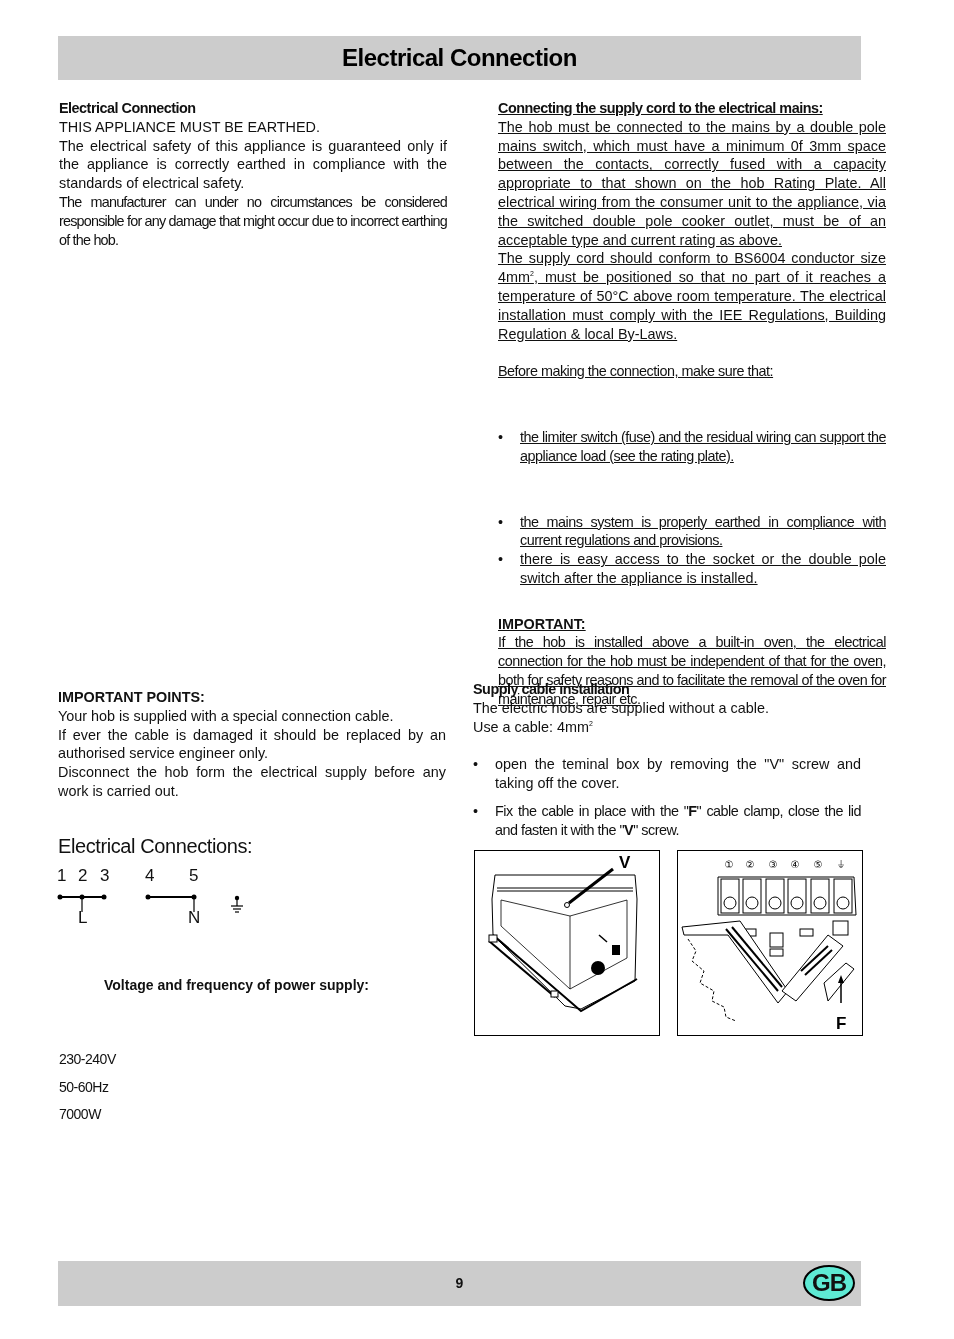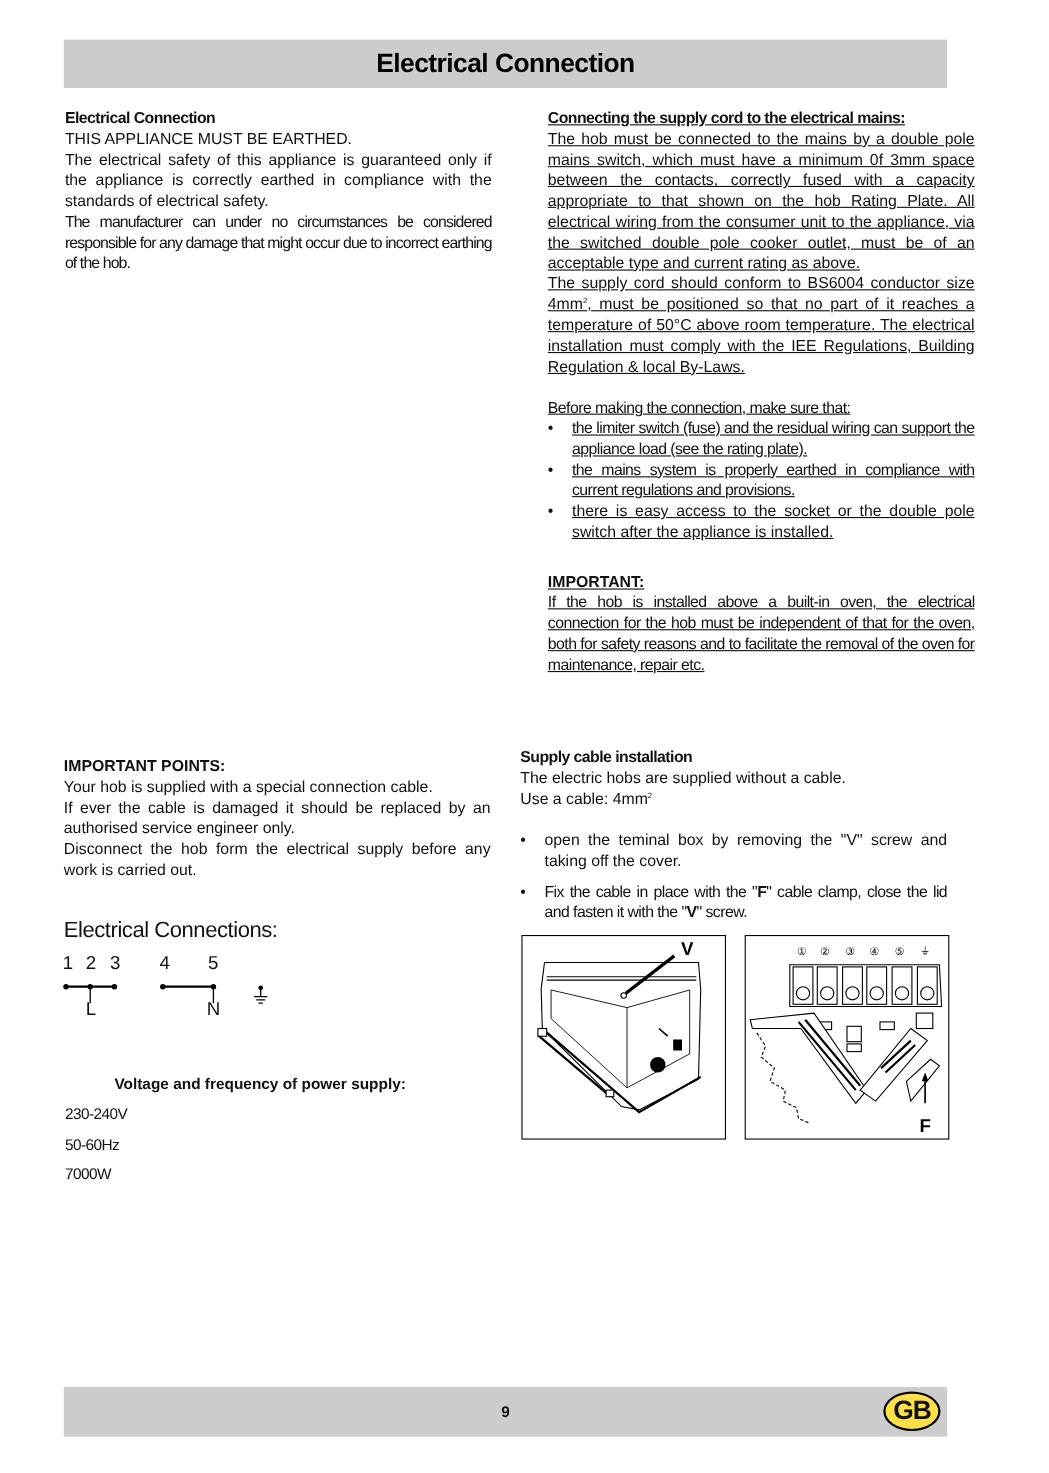--- a/index.html
+++ b/index.html
@@ -5,38 +5,38 @@
   html, body { margin: 0; padding: 0; background: #ffffff; }
   body { width: 954px; height: 1339px; position: relative; overflow: hidden;
          font-family: "Liberation Sans", sans-serif; color: #111; }
   .header-bar { position: absolute; left: 58px; top: 36px; width: 803px; height: 44px;
                 background: #cccccc; display: flex; align-items: center; justify-content: center; }
   .header-bar h1 { margin: 0; font-size: 24px; font-weight: bold; letter-spacing: -0.5px; color: #000; }
   .col { position: absolute; font-size: 14.4px; line-height: 18.8px; }
   .col p { margin: 0; }
   .just { text-align: justify; }
   .b { font-weight: bold; margin-left: 45px; }
-  .cond { letter-spacing: -0.5px; }
+  .cond { letter-spacing: -0.5px; margin-top: 47px; }
   .cond2 { letter-spacing: -0.8px; }
   .sup { font-size: 7px; vertical-align: super; line-height: 0; }
   ul.bul { list-style: none; margin: 0; padding: 0; }
   ul.bul li { position: relative; padding-left: 22px; text-align: justify; }
   ul.bul li::before { content: "•"; position: absolute; left: 0; top: 0; }
   .spacer { height: 18.8px; }
   .conn-label { position: absolute; left: 58px; top: 835px; font-size: 20px; letter-spacing: -0.4px; }
   .wiring { position: absolute; left: 54px; top: 862px; width: 210px; height: 70px; }
   .wiring .num { position: absolute; font-size: 17px; top: 4px; }
   .wiring .lbl { position: absolute; font-size: 17px; top: 46px; }
   .volt { position: absolute; left: 59px; top: 977px; font-size: 14px; }
   .volt .val { position: absolute; left: 0; white-space: nowrap; }
   .fig { position: absolute; border: 1px solid #000; background: #fff; width: 184px; height: 184px; top: 850px; }
   .footer-bar { position: absolute; left: 58px; top: 1261px; width: 803px; height: 45px; background: #cccccc; }
   .page-num { position: absolute; left: 0; right: 0; top: 14px; text-align: center; font-size: 14px; font-weight: bold; }
   .gb { position: absolute; right: 6px; top: 4px; width: 52px; height: 36px; border: 2px solid #000; border-radius: 50%;
-        background: #fde047; box-sizing: border-box; display: flex; align-items: center; justify-content: center;
+        background: #5eead4; box-sizing: border-box; display: flex; align-items: center; justify-content: center;
         font-weight: bold; font-size: 24px; letter-spacing: -1px; }
 </style>
 </head>
 <body>
 
 <div class="header-bar">
   <h1>Electrical Connection</h1>
 </div>
 
 <div class="col" style="left:59px; top:99px; width:388px;">

